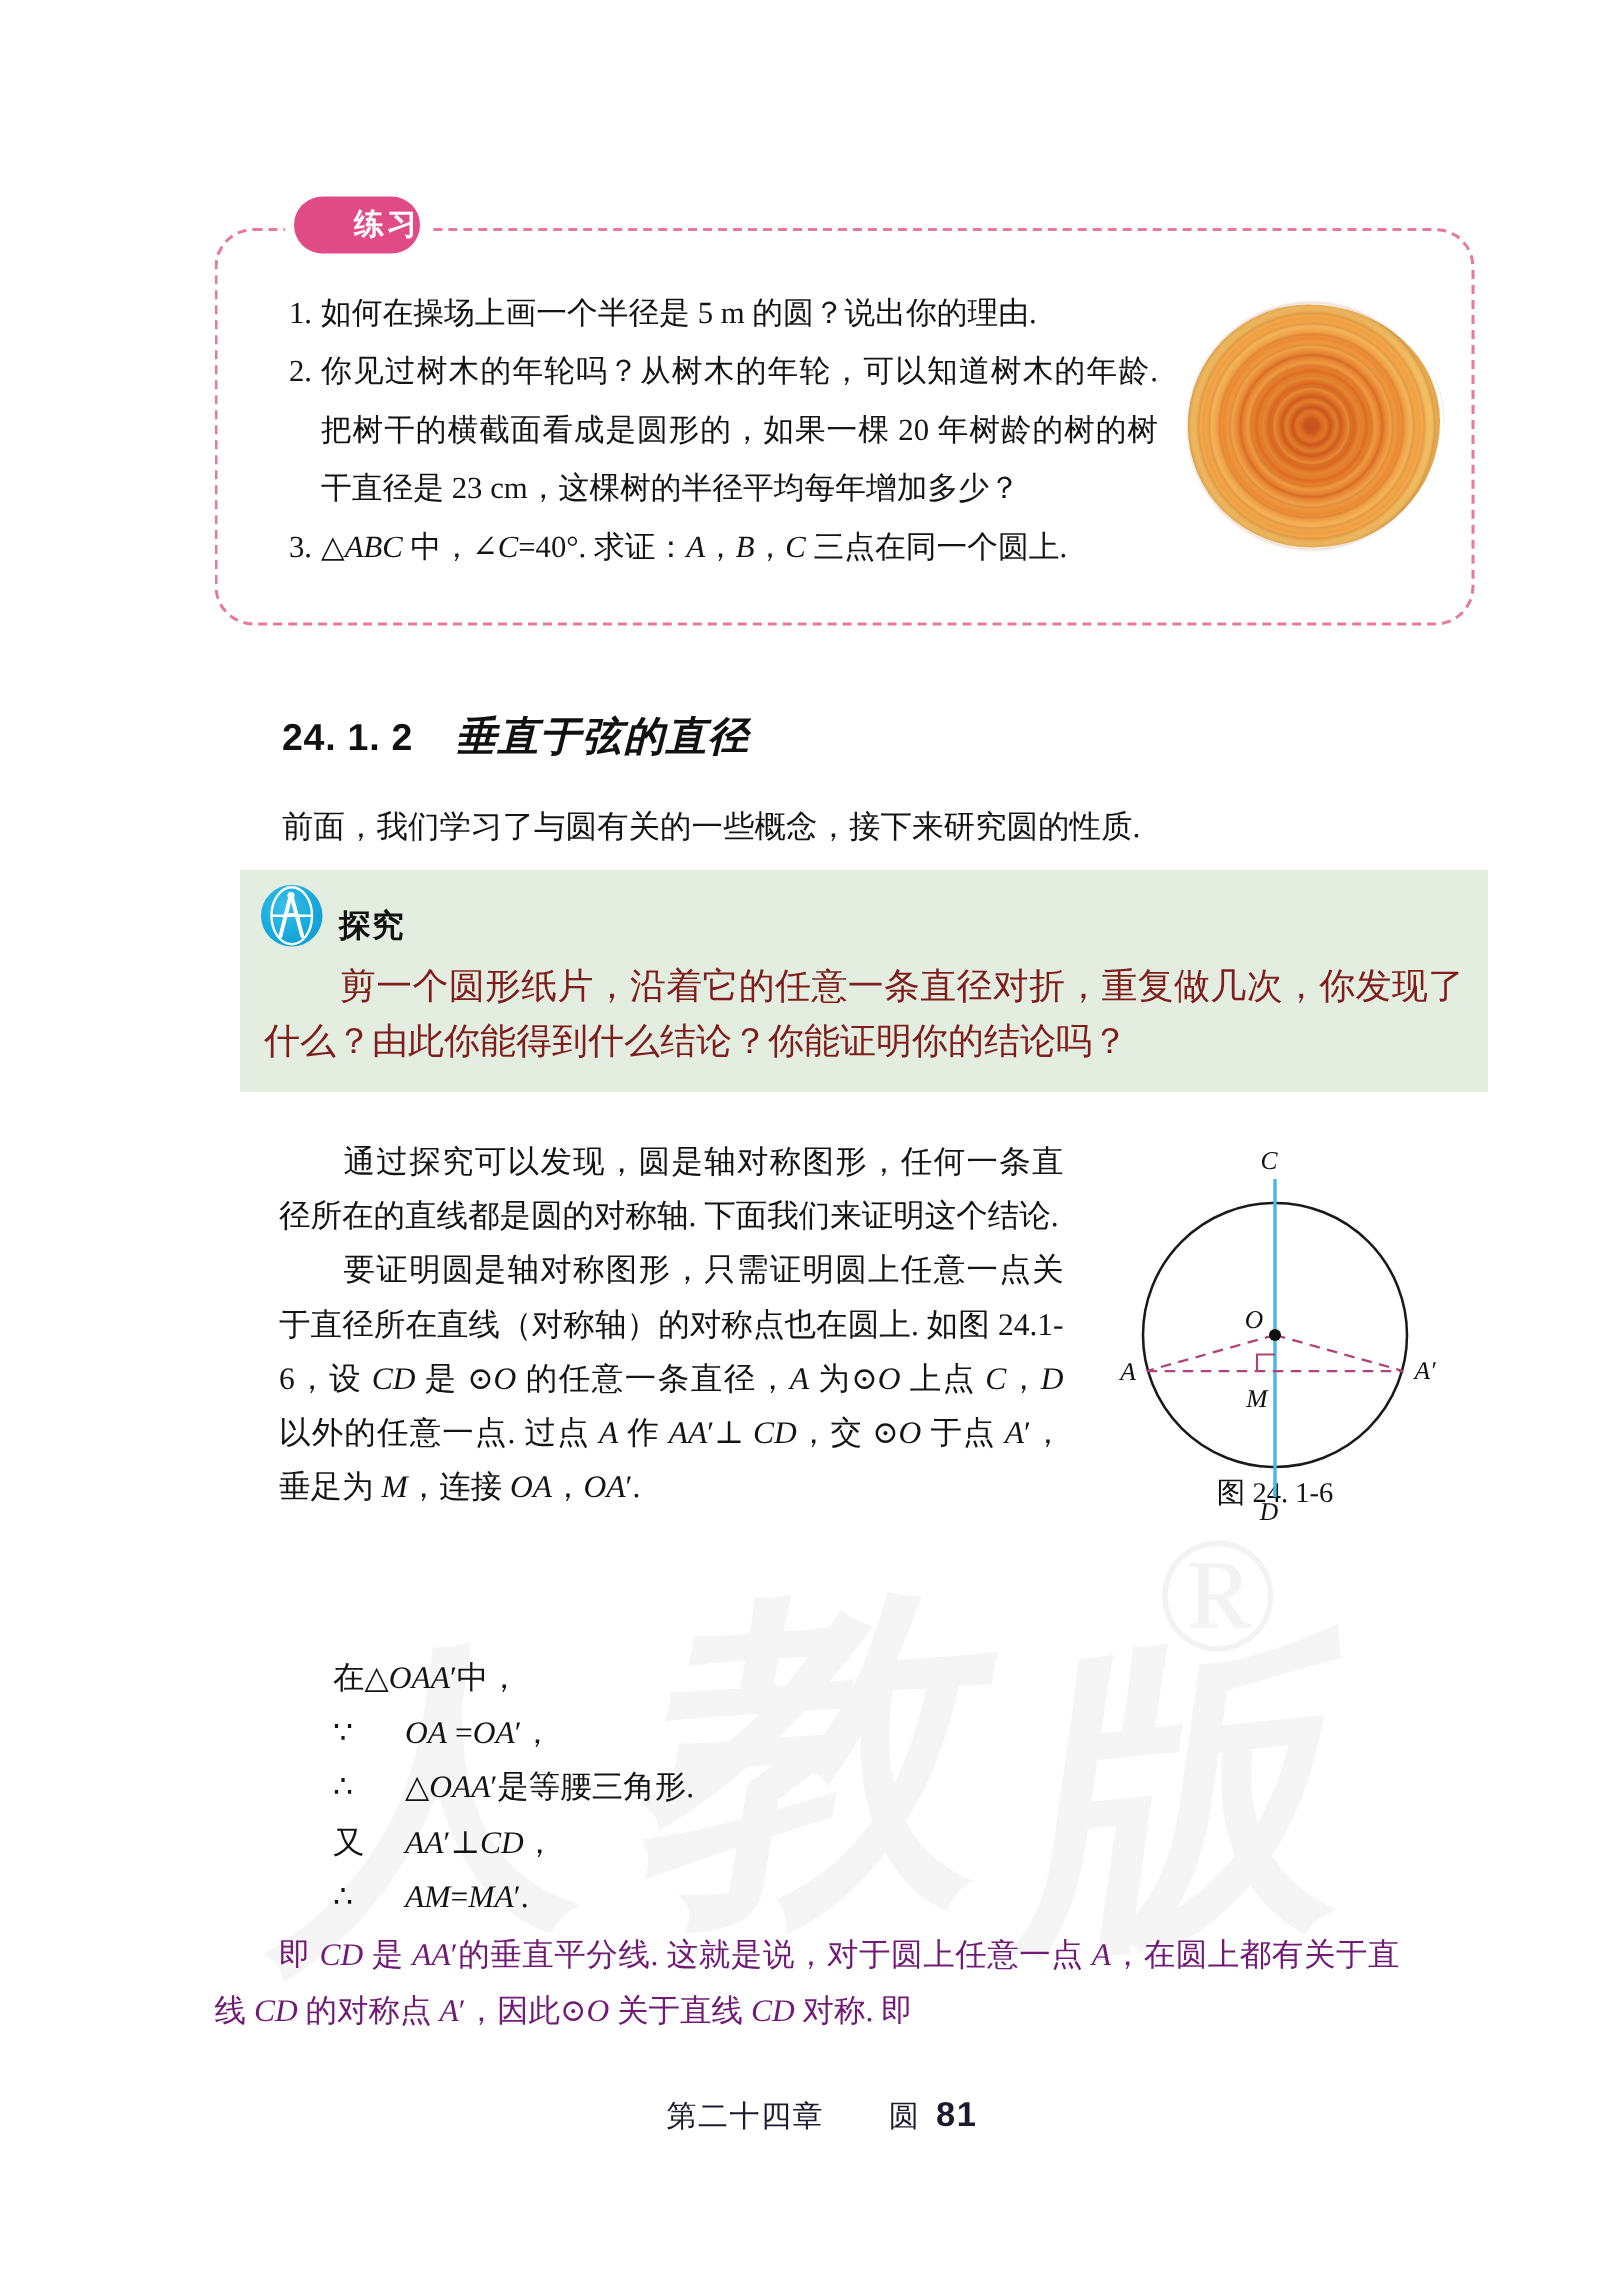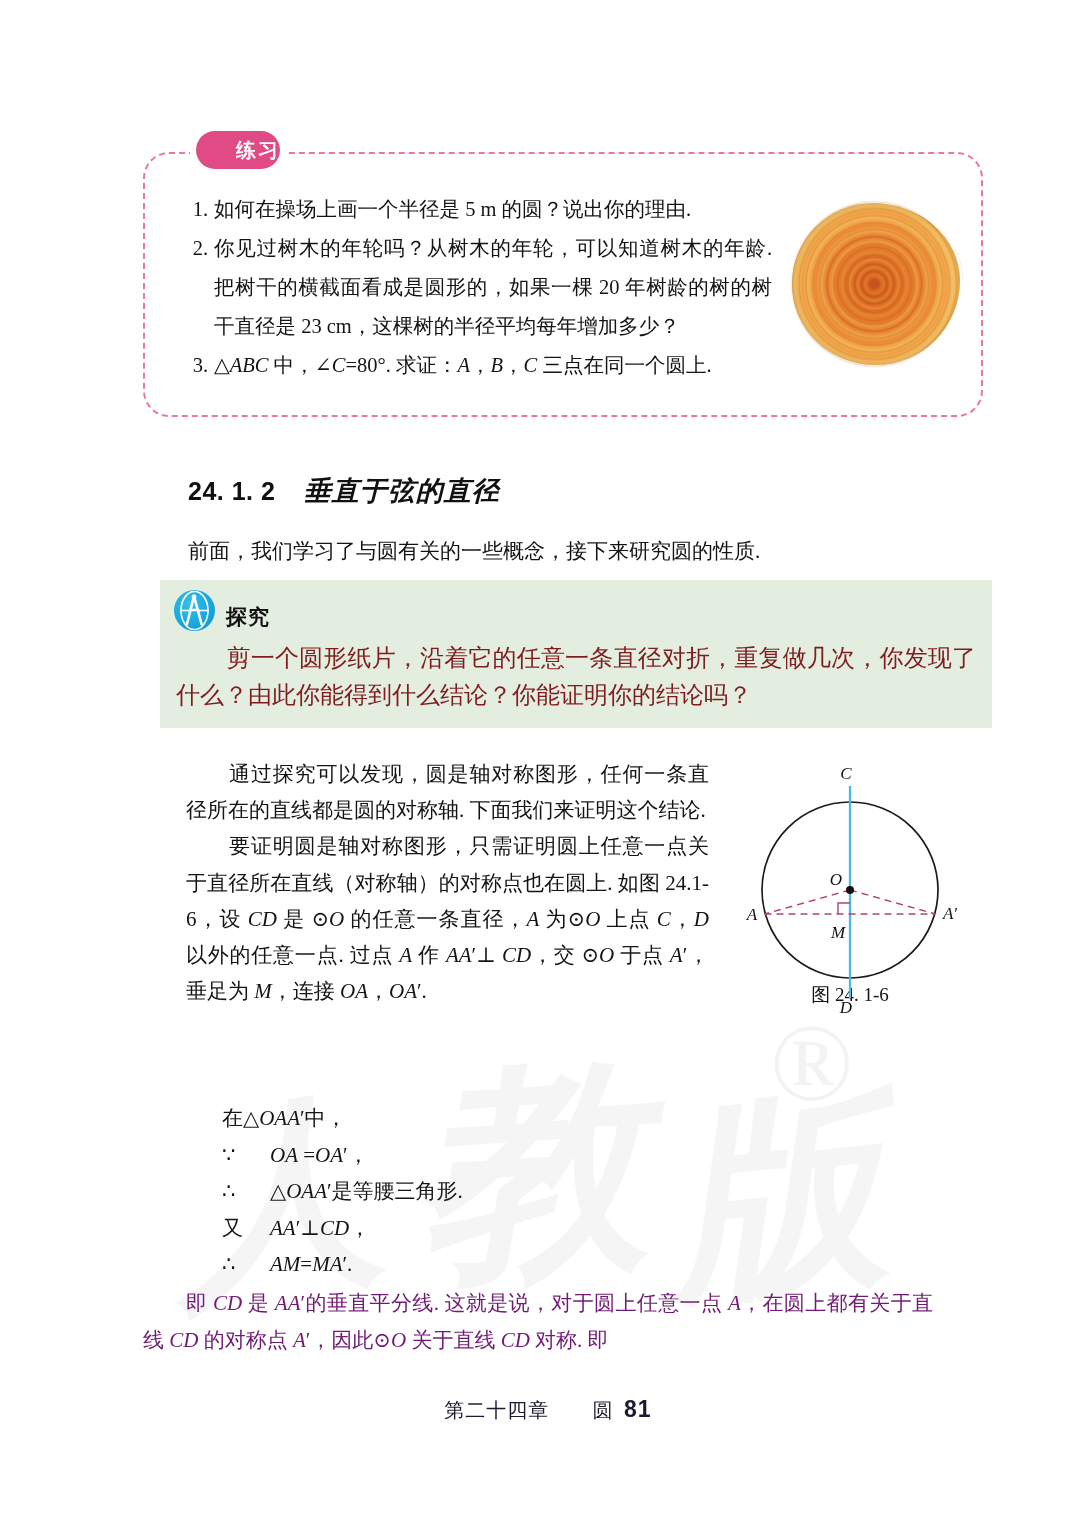--- a/index.html
+++ b/index.html
@@ -332,21 +332,21 @@
   <div class="ex-item">
     <span class="ex-num">1.</span>
     <span class="ex-text">如何在操场上画一个半径是 <span class="mn">5</span> m 的圆？说出你的理由.</span>
   </div>
   <div class="ex-item">
     <span class="ex-num">2.</span>
     <span class="ex-text">你见过树木的年轮吗？从树木的年轮，可以知道树木的年龄. 把树干的横截面看成是圆形的，如果一棵 <span class="mn">20</span> 年树龄的树的树干直径是 <span class="mn">23</span> cm，这棵树的半径平均每年增加多少？</span>
   </div>
   <div class="ex-item">
     <span class="ex-num">3.</span>
-    <span class="ex-text">△<span class="mi">ABC</span> 中，∠<span class="mi">C</span>=<span class="mn">80</span>°. 求证：<span class="mi">A</span>，<span class="mi">B</span>，<span class="mi">C</span> 三点在同一个圆上.</span>
+    <span class="ex-text">△<span class="mi">ABC</span> 中，∠<span class="mi">C</span>=<span class="mn">40</span>°. 求证：<span class="mi">A</span>，<span class="mi">B</span>，<span class="mi">C</span> 三点在同一个圆上.</span>
   </div>
 </div>
 
 <div class="tree-ring"></div>
 
 <div class="sec-head">
   <span class="sec-num">24. 1. 2</span>
   <span class="sec-title">垂直于弦的直径</span>
 </div>
 <div class="lead-para">前面，我们学习了与圆有关的一些概念，接下来研究圆的性质.</div>

